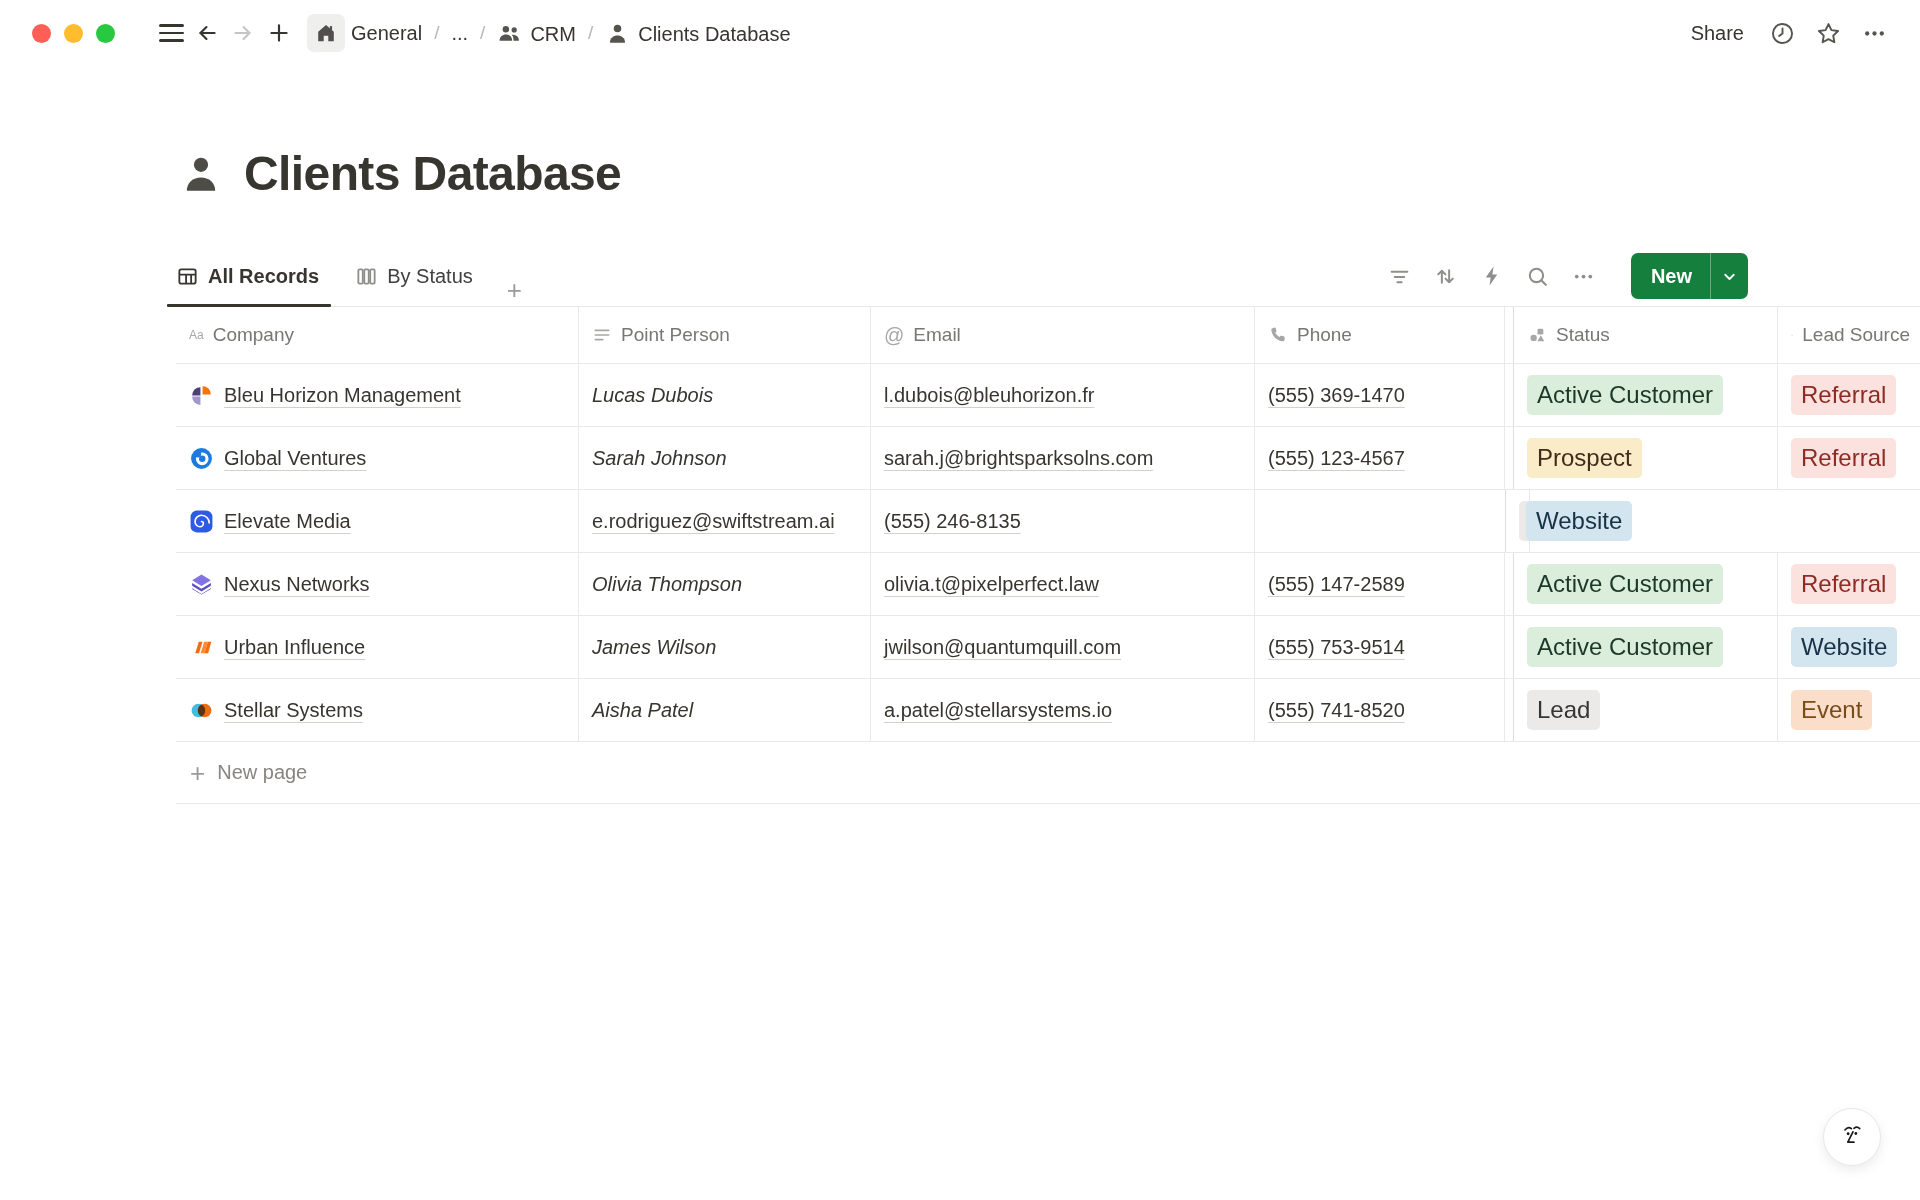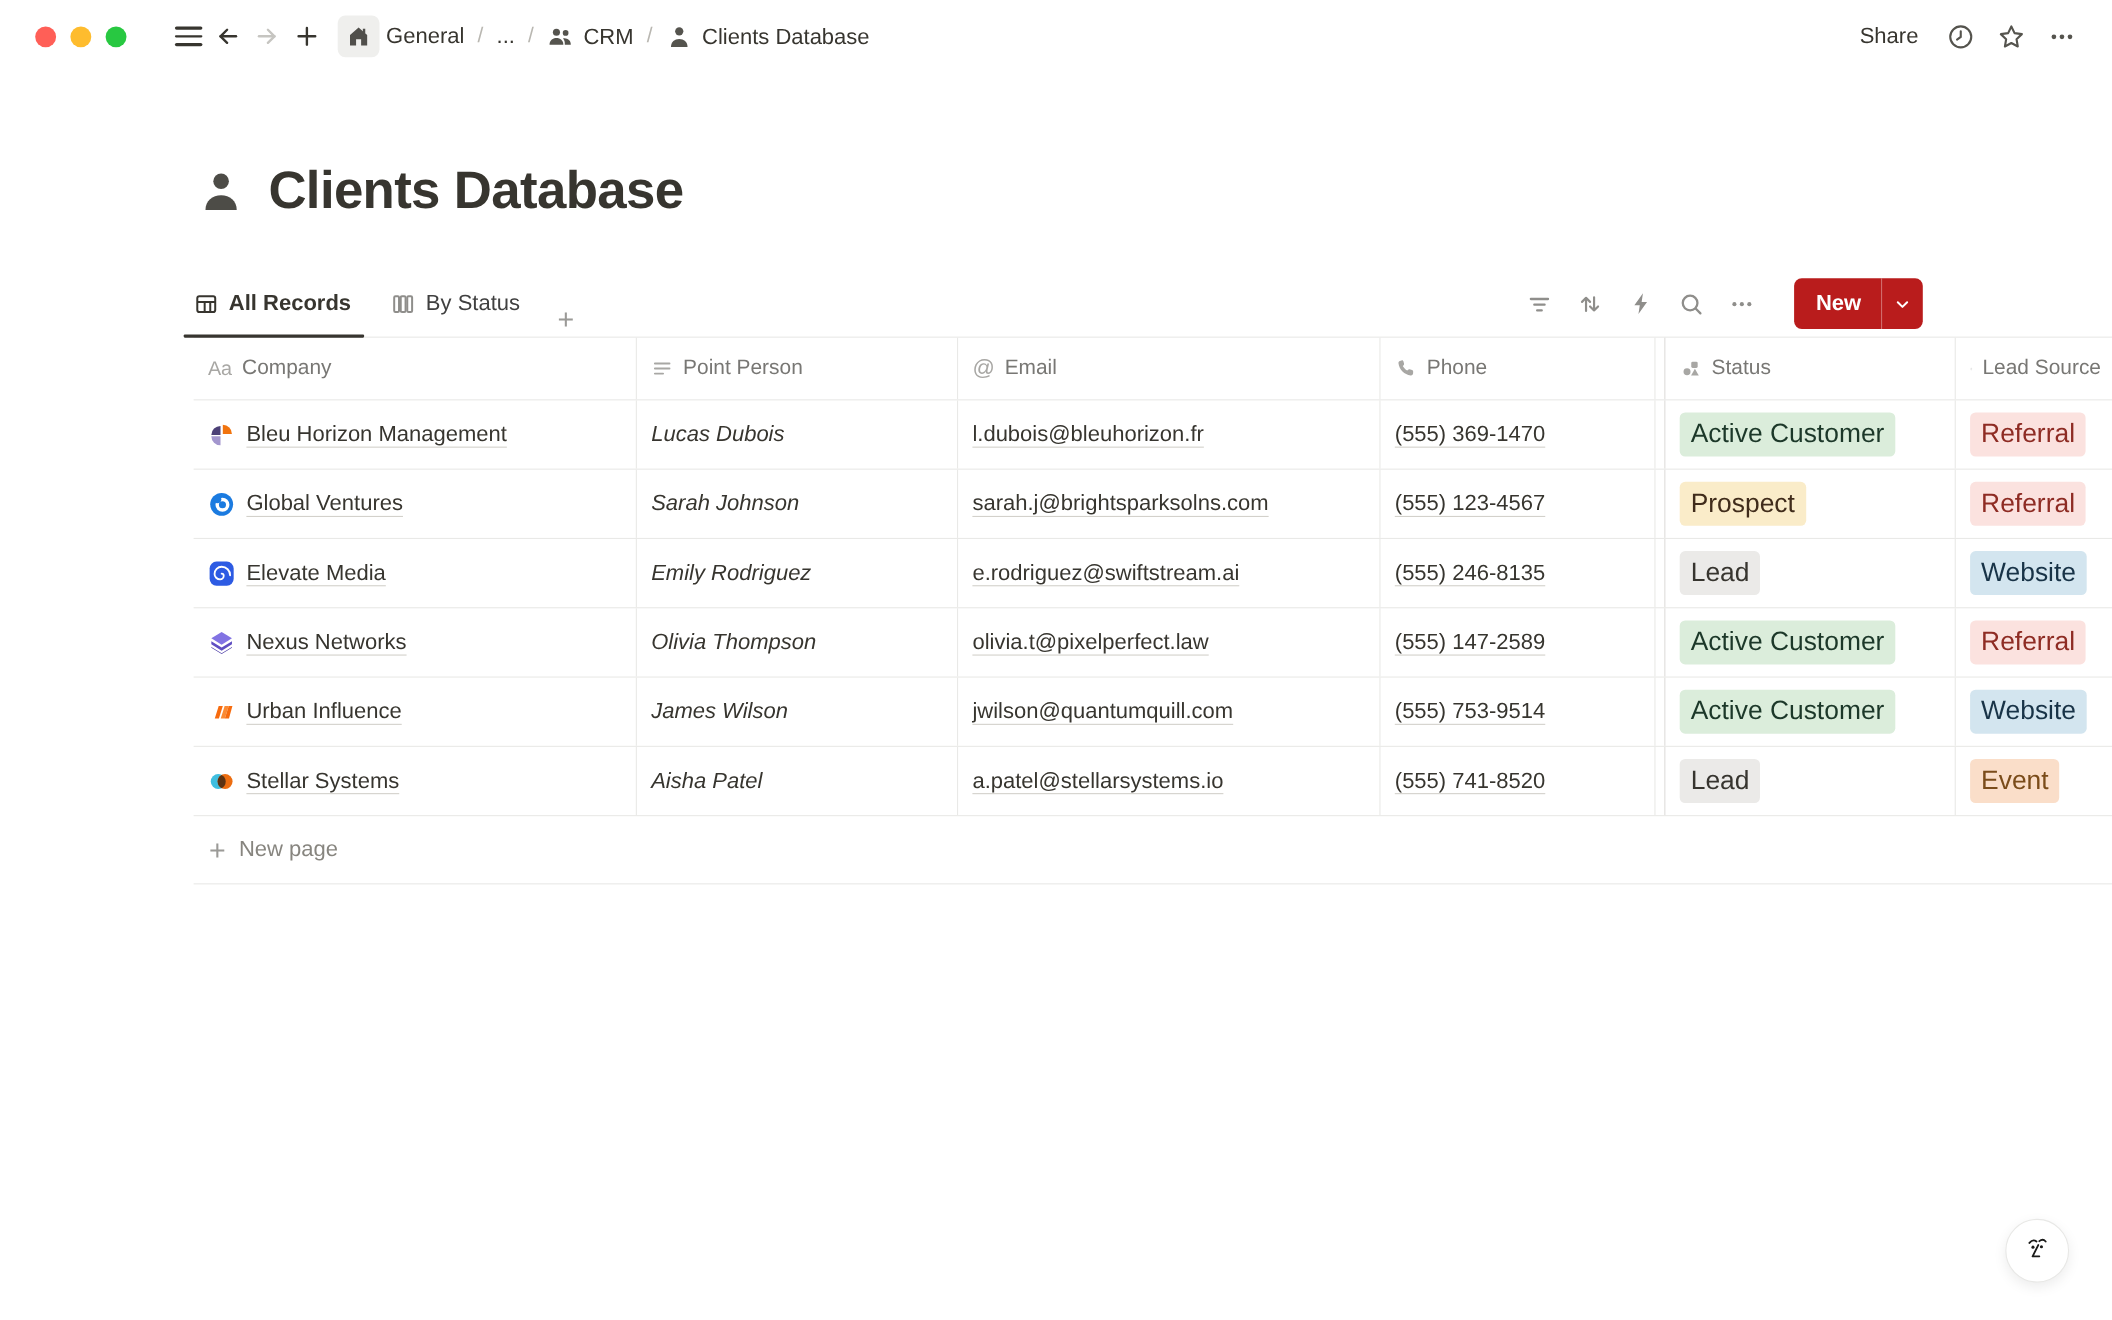--- a/index.html
+++ b/index.html
@@ -29,21 +29,21 @@
   
   .views-row { position:absolute; top:246px; left:176px; right:0; height:61px; border-bottom:1px solid #E9E9E7; display:flex; align-items:center; }
   .tabs { display:flex; align-items:flex-end; height:100%; }
   .tab { display:flex; align-items:center; gap:9px; height:100%; margin-right:36px; position:relative; font-size:20px; }
   .tab.active { color:#37352F; font-weight:600; }
   .tab.active::after { content:""; position:absolute; left:-9px; right:-12px; bottom:-1px; height:3px; background:#37352F; border-radius:1px; }
   .tab.inactive { color:#404040; font-weight:500; }
   .add-view { color:#9B9A97; font-size:26px; font-weight:300; padding:0 4px; margin-left:-6px; }
   .view-toolbar { position:absolute; right:172px; top:0; height:100%; display:flex; align-items:center; gap:8px; }
   .vt-icon { width:38px; height:38px; display:flex; align-items:center; justify-content:center; border-radius:6px; }
-  .new-btn { display:flex; align-items:stretch; background:#b91c1c; border-radius:7px; overflow:hidden; height:46px; margin-left:20px; }
+  .new-btn { display:flex; align-items:stretch; background:#15803d; border-radius:7px; overflow:hidden; height:46px; margin-left:20px; }
   .new-btn-main { display:flex; align-items:center; color:#fff; font-size:20px; font-weight:600; padding:0 18px 0 20px; border-right:1px solid rgba(255,255,255,0.35); }
   .new-btn-arrow { display:flex; align-items:center; justify-content:center; width:37px; }
 
   
   .dbtable { position:absolute; top:307px; left:176px; width:1744px; }
   .tgrid { display:grid; grid-template-columns:403px 292px 384px 250px 8px 265px 142px; }
   .thead { height:57px; border-bottom:1px solid #E9E9E7; }
   .hcell { display:flex; align-items:center; gap:9px; padding:0 10px 0 13px; color:#787774; font-size:19px; overflow:hidden; white-space:nowrap; }
   .hcell.bordered { border-right:1px solid #E9E9E7; }
   .hcell.status-col { border-left:1px solid #DEDDDB; border-right:1px solid #E9E9E7; }
@@ -221,21 +221,21 @@
             </svg>
         </div>
       </div>
     </div>
   </div>
 
   <div class="dbtable">
 
     <div class="tgrid thead">
       <div class="hcell bordered">
-        <span style="font-size:18px;color:#A8A7A4;">Aa</span>
+        <span style="font-size:12px;color:#A8A7A4;">Aa</span>
         <span>Company</span>
       </div>
       <div class="hcell bordered">
         <svg width="20" height="20" viewBox="0 0 24 24" stroke="#A8A7A4" stroke-width="2" stroke-linecap="round" fill="none">
             <path d="M4 6.5h16M4 12h16M4 17.5h9"></path>
           </svg>
         <span>Point Person</span>
       </div>
       <div class="hcell bordered">
         <span style="font-size:20px;color:#A8A7A4;">@</span>
@@ -326,23 +326,20 @@
 
   <div class="tgrid trow">
     <div class="cell bordered">
       <span class="logo">
               <svg width="25" height="25" viewBox="0 0 24 24">
                 <rect x="1.5" y="1.5" width="21" height="21" rx="6" fill="#2D5BE3"></rect>
                 <path d="M12 12 a1.8 1.8 0 0 1 1.8 1.8 a3.2 3.2 0 0 1 -3.2 3.2 a4.8 4.8 0 0 1 -4.8 -4.8 a6.2 6.2 0 0 1 6.2 -6.2 a7.4 7.4 0 0 1 7.4 7.4" fill="none" stroke="#fff" stroke-width="1.6" stroke-linecap="round"></path>
               </svg>
             </span>
       <span class="link company-name">Elevate Media</span>
-    </div>
-    <div class="cell bordered">
-      <span class="plain person">Emily Rodriguez</span>
     </div>
     <div class="cell bordered">
       <span class="link email">e.rodriguez@swiftstream.ai</span>
     </div>
     <div class="cell bordered">
       <span class="link phone">(555) 246-8135</span>
     </div>
     <div class="cell spacercell"></div>
     <div class="cell status-col">
       <span class="badge status-badge" style="background: rgb(235, 234, 232); color: rgb(55, 53, 47);">Lead</span>

